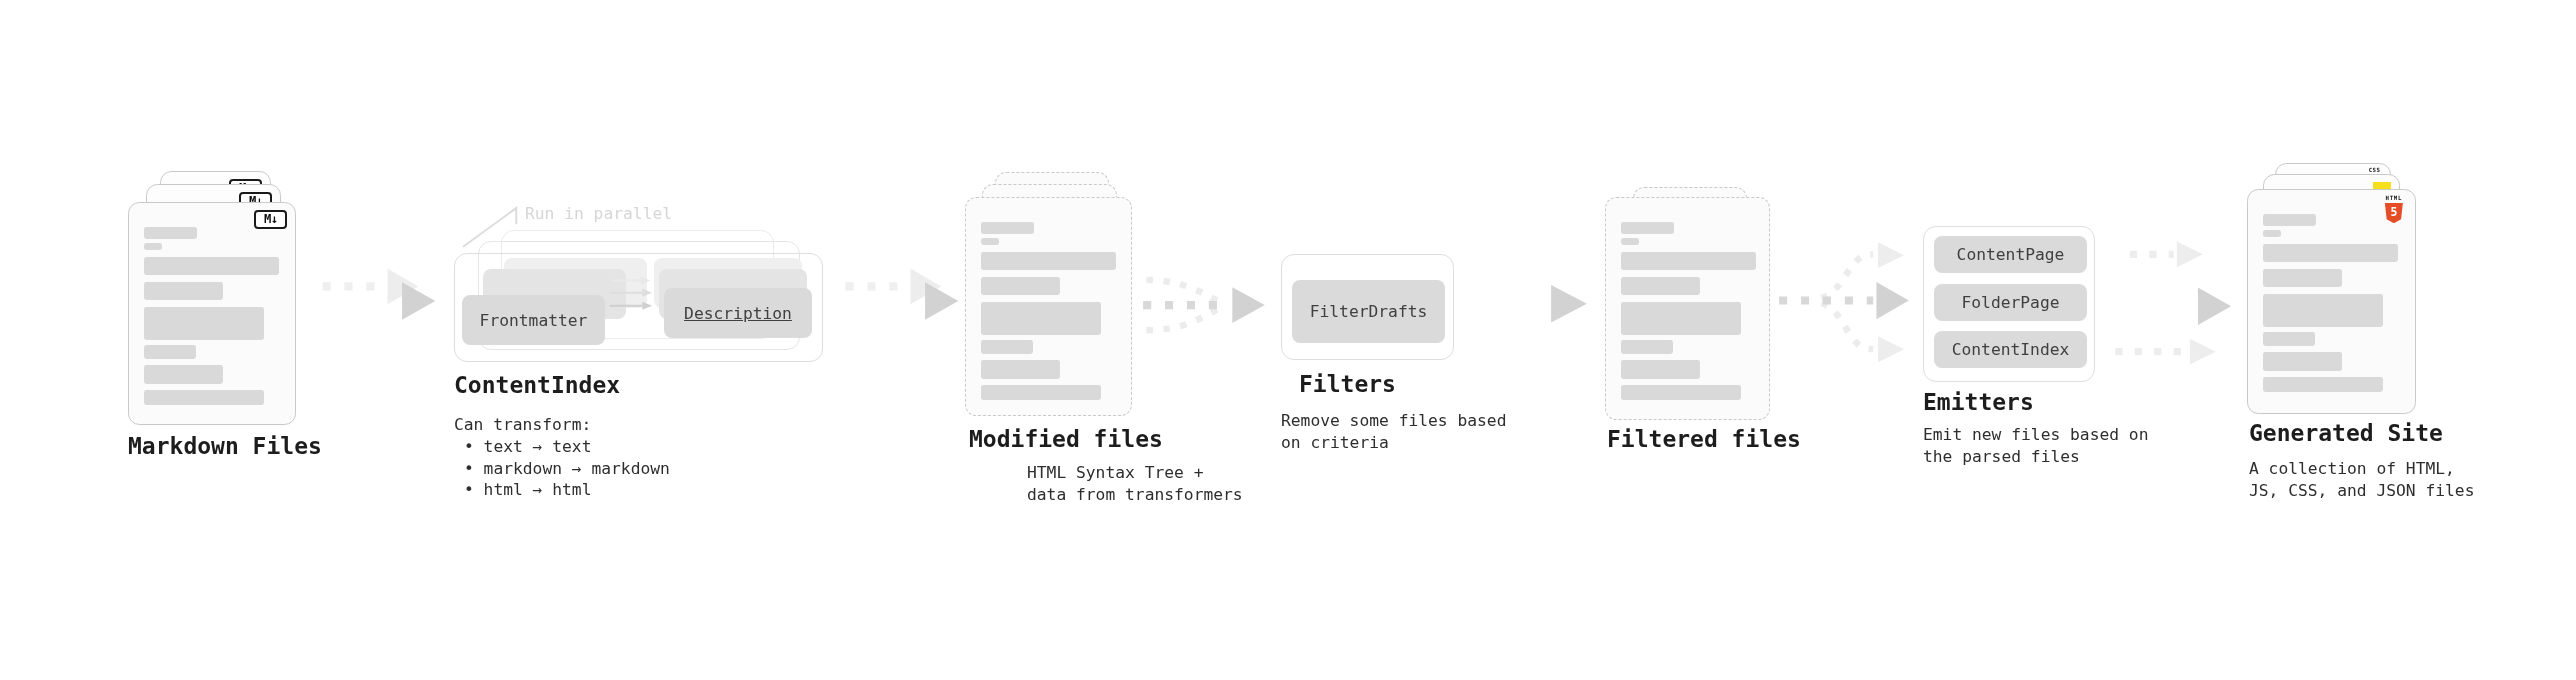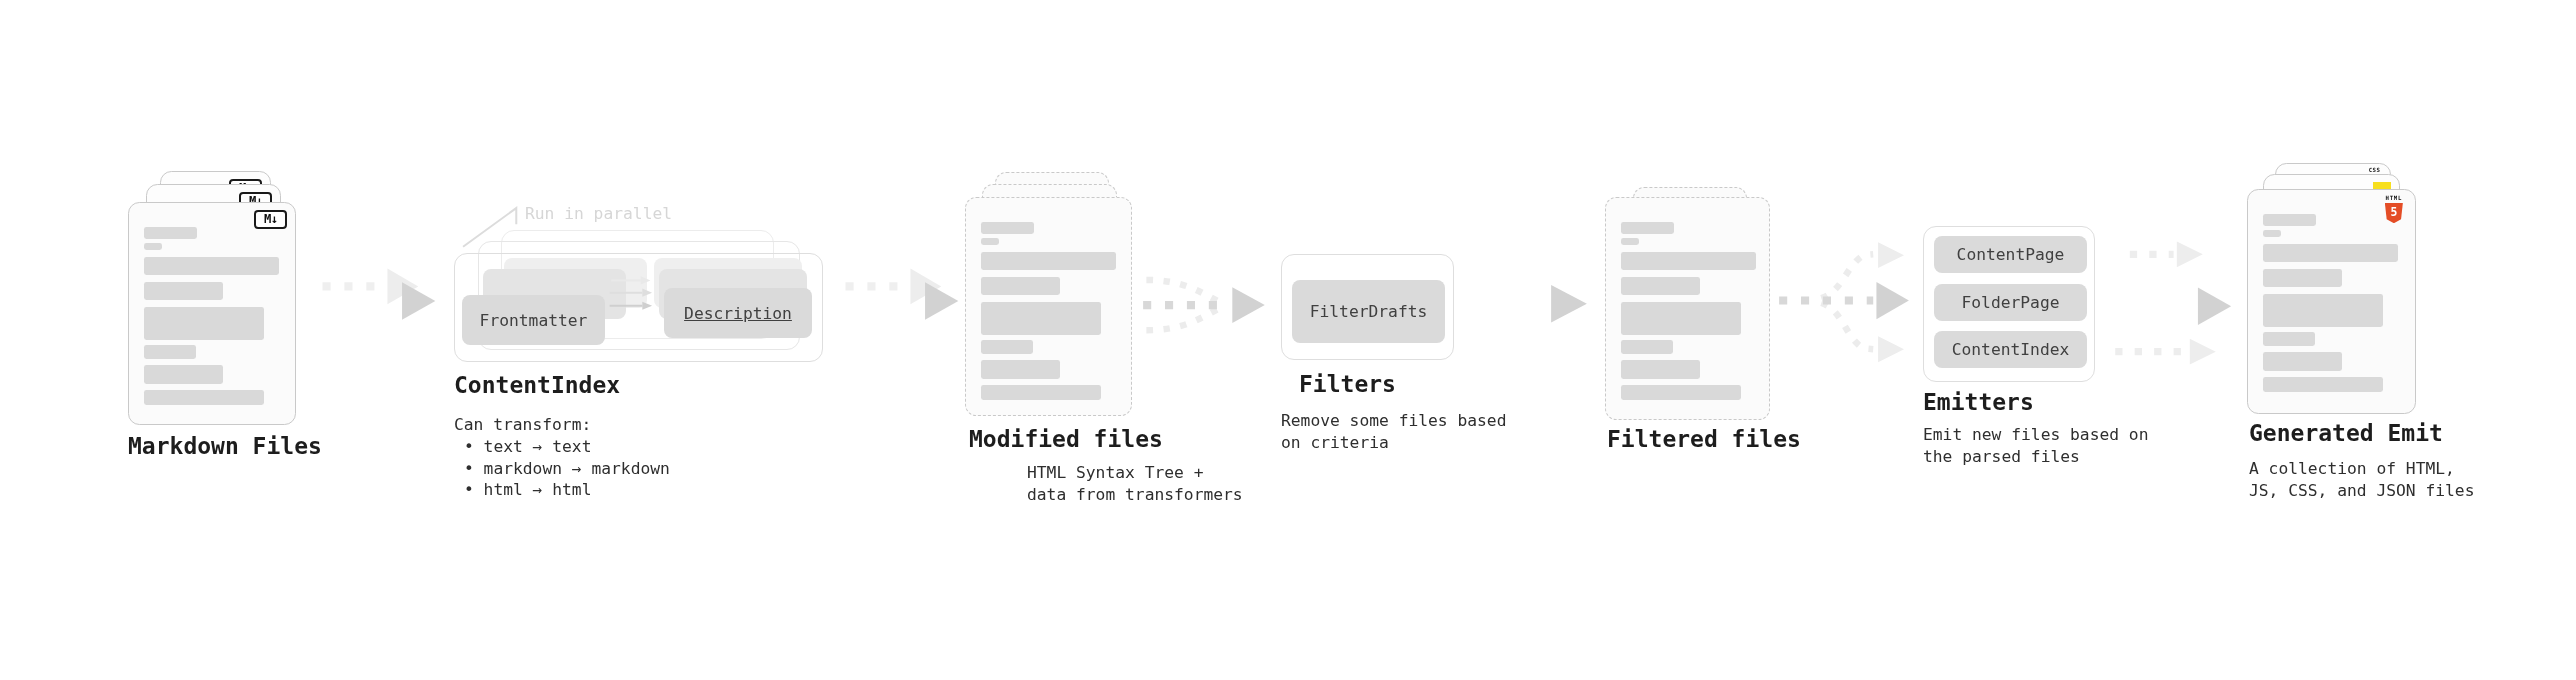--- a/index.html
+++ b/index.html
@@ -230,18 +230,18 @@
     </div>
     <div class="bar b1"></div>
     <div class="bar b2"></div>
     <div class="bar b3"></div>
     <div class="bar b4"></div>
     <div class="bar b5"></div>
     <div class="bar b6"></div>
     <div class="bar b7"></div>
     <div class="bar b8"></div>
   </div>
-  <div class="title" style="left:2249px;top:419px;">Generated Emit</div>
+  <div class="title" style="left:2249px;top:419px;">Generated Site</div>
   <div class="body" style="left:2249px;top:458px;">A collection of HTML,
 JS, CSS, and JSON files</div>
 
 </div>
 
 
 </body></html>

